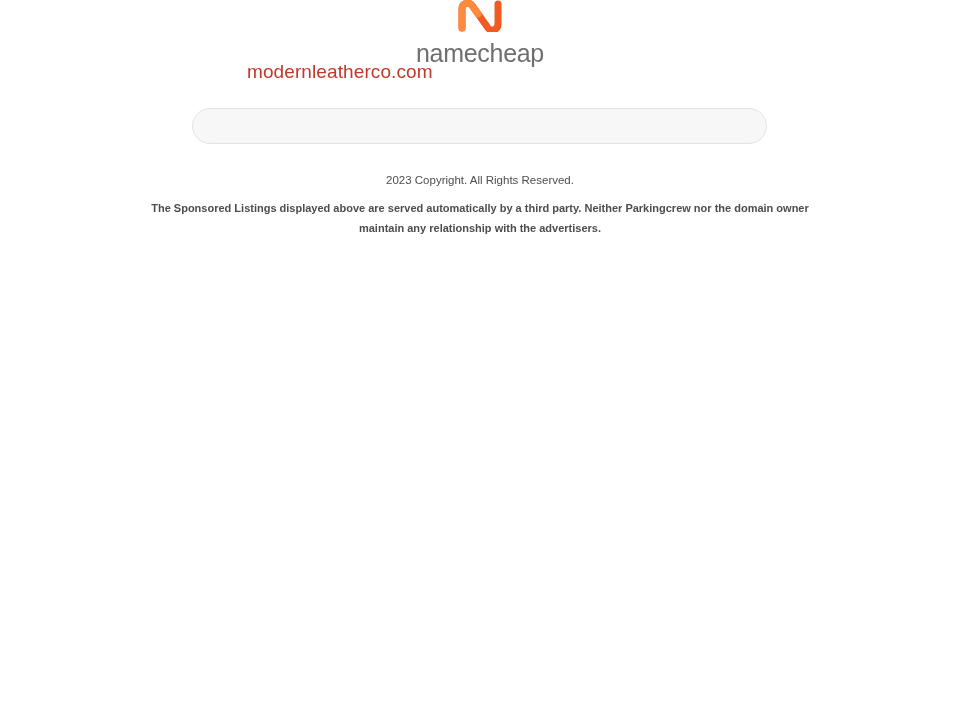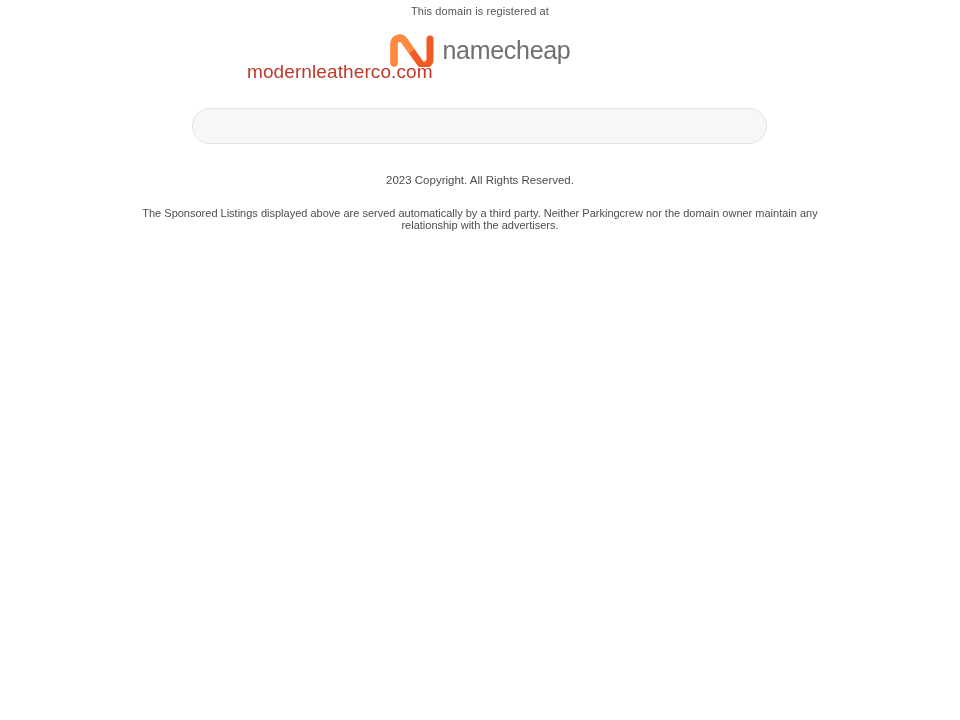--- a/index.html
+++ b/index.html
@@ -38,20 +38,21 @@
     letter-spacing: 0.1px;
   }
   .namecheap-logo {
     margin: 10px auto 0 auto;
     width: 200px;
     height: 44px;
     display: flex;
     align-items: center;
     justify-content: center;
     gap: 9px;
+    flex-direction: column;
   }
   .nc-mark {
     width: 44px;
     height: 34px;
     flex: 0 0 auto;
     display: block;
   }
   .nc-wordmark {
     font-size: 25px;
     color: #6f6f6f;
@@ -115,43 +116,43 @@
     left: 0;
     width: 960px;
     text-align: center;
   }
   .copyright {
     font-size: 11.5px;
     color: #4d4d4d;
     line-height: 16px;
   }
   .disclaimer {
-    margin: 19px auto 0 auto;
+    margin: 10px auto 0 auto;
     width: 700px;
     font-size: 11px;
     color: #4d4d4d;
-    line-height: 12px;
+    line-height: 20px;
+    font-weight: bold;
   }
   .privacy-wrap {
     margin-top: 13px;
   }
   .privacy-link {
     font-size: 11px;
     color: #4d4d4d;
     text-decoration: underline;
     cursor: pointer;
   }
 </style>
 </head>
 <body>
 
 <div class="page">
 
   <div class="registrar-block">
-    <div class="registrar-top-line">This domain is registered at</div>
 
     <div class="namecheap-logo">
       <svg class="nc-mark" viewBox="0 0 44 34">
         <path d="M4 30 L4 11 C4 5 11 3 14.5 8 L30 30 C33 34 40 32 40 26 L40 6" fill="none" stroke="#f15a22" stroke-width="7" stroke-linecap="round"></path>
         <path d="M4 30 L4 11 C4 5 11 3 14.5 8 L20 16" fill="none" stroke="#ff8a3d" stroke-width="7" stroke-linecap="round"></path>
       </svg>
       <div class="nc-wordmark">namecheap</div>
     </div>
 
   </div>

